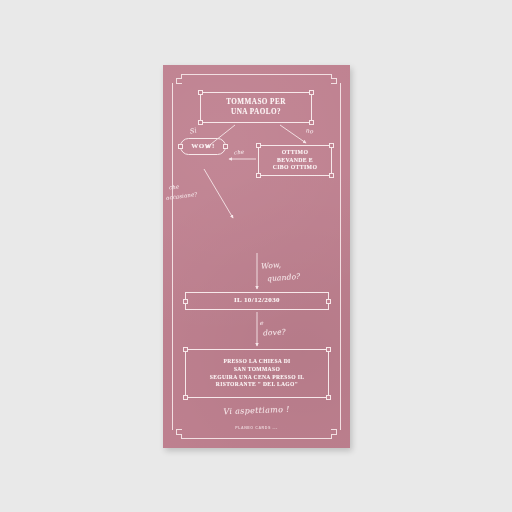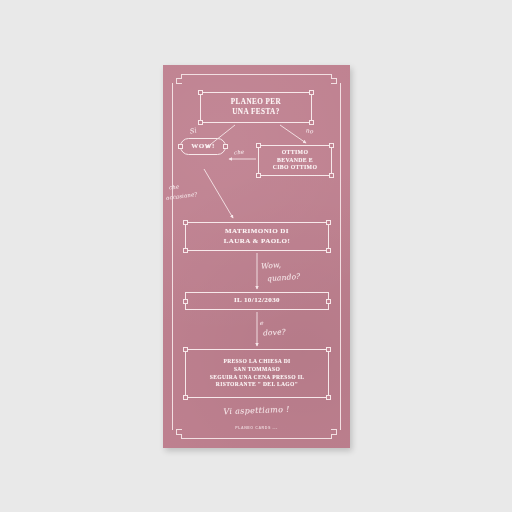--- a/index.html
+++ b/index.html
@@ -266,48 +266,40 @@
     <path d="M94,188 L94,224" stroke="#f6e6e9" stroke-width="0.9" fill="none" marker-end="url(#ah)"></path>
 
     <path d="M94,247 L94,281" stroke="#f6e6e9" stroke-width="0.9" fill="none" marker-end="url(#ah)"></path>
   </svg>
 
   <div class="node" id="node-question">
     <span class="notch n-tl"></span>
     <span class="notch n-tr"></span>
     <span class="notch n-bl"></span>
     <span class="notch n-br"></span>
-    <span class="ln">PLANEO PER</span>
-    <span class="ln">UNA FESTA?</span>
+    <span class="ln">TOMMASO PER</span>
+    <span class="ln">UNA PAOLO?</span>
   </div>
 
   <div class="node" id="node-wow">
     <span class="notch n-ml"></span>
     <span class="notch n-mr"></span>
     <span class="ln">WOW!</span>
   </div>
 
   <div class="node" id="node-drinks">
     <span class="notch n-tl"></span>
     <span class="notch n-tr"></span>
     <span class="notch n-bl"></span>
     <span class="notch n-br"></span>
     <span class="ln">OTTIMO</span>
     <span class="ln">BEVANDE E</span>
     <span class="ln">CIBO OTTIMO</span>
   </div>
 
-  <div class="node" id="node-wedding">
-    <span class="notch n-tl"></span>
-    <span class="notch n-tr"></span>
-    <span class="notch n-bl"></span>
-    <span class="notch n-br"></span>
-    <span class="ln">MATRIMONIO DI</span>
-    <span class="ln">LAURA &amp; PAOLO!</span>
-  </div>
 
   <div class="node" id="node-date">
     <span class="notch n-ml"></span>
     <span class="notch n-mr"></span>
     <span class="ln">IL 10/12/2030</span>
   </div>
 
   <div class="node" id="node-venue">
     <span class="notch n-tl"></span>
     <span class="notch n-tr"></span>

